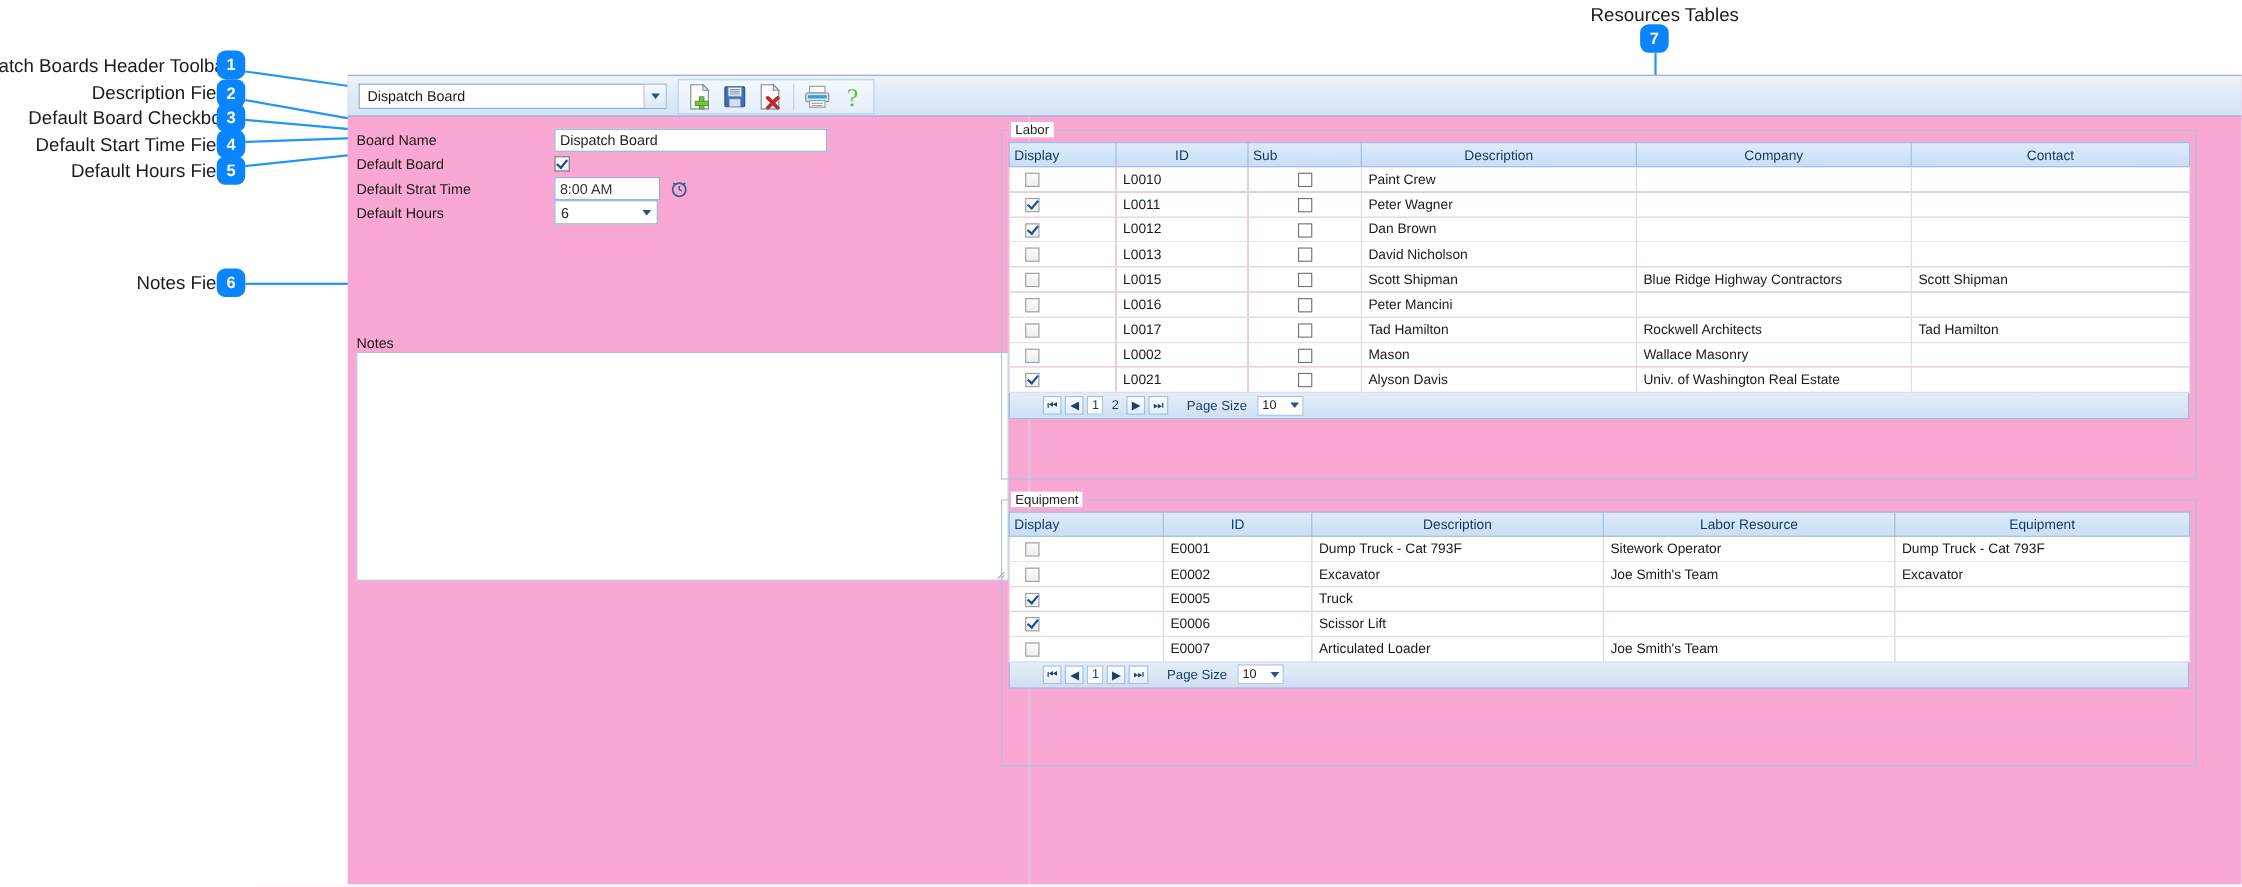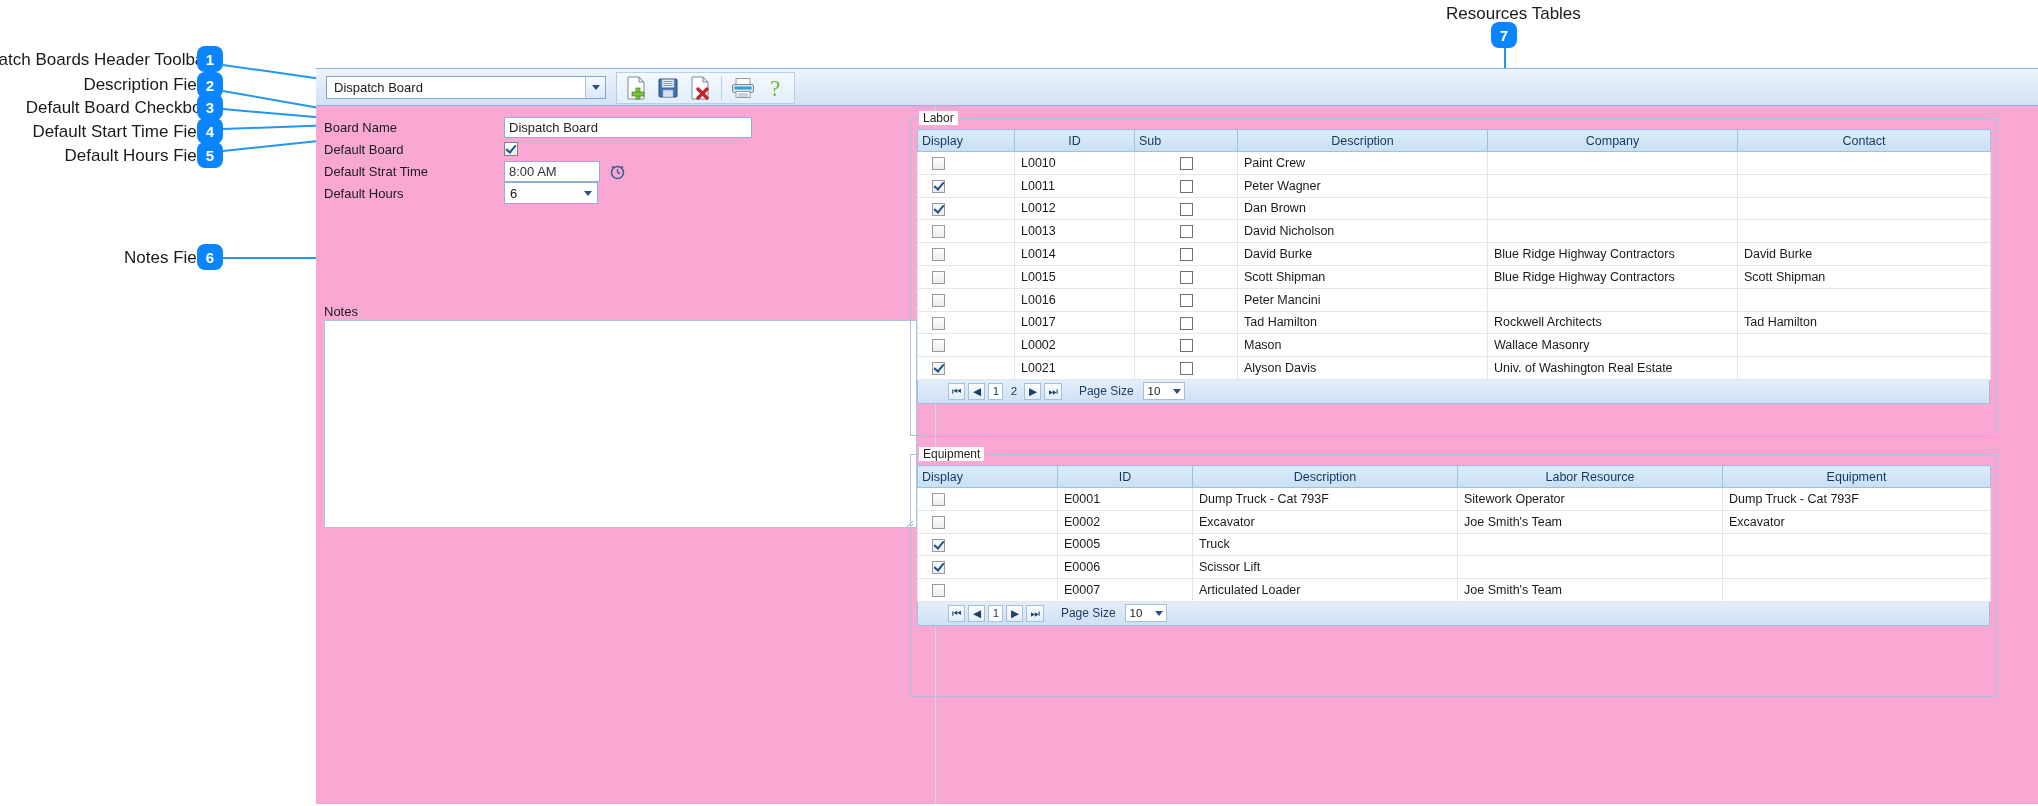--- a/index.html
+++ b/index.html
@@ -600,28 +600,20 @@
                 <tr>
                   <td class="ctr" style="text-align: left; padding-left: 14px;"><span class="cell-chk"></span></td>
                   <td>L0013</td>
                   <td class="ctr"><span class="cell-chk plain"></span></td>
                   <td>David Nicholson</td>
                   <td></td>
                   <td></td>
                 </tr>
                 <tr>
                   <td class="ctr" style="text-align: left; padding-left: 14px;"><span class="cell-chk"></span></td>
-                  <td>L0014</td>
-                  <td class="ctr"><span class="cell-chk plain"></span></td>
-                  <td>David Burke</td>
-                  <td>Blue Ridge Highway Contractors</td>
-                  <td>David Burke</td>
-                </tr>
-                <tr>
-                  <td class="ctr" style="text-align: left; padding-left: 14px;"><span class="cell-chk"></span></td>
                   <td>L0015</td>
                   <td class="ctr"><span class="cell-chk plain"></span></td>
                   <td>Scott Shipman</td>
                   <td>Blue Ridge Highway Contractors</td>
                   <td>Scott Shipman</td>
                 </tr>
                 <tr>
                   <td class="ctr" style="text-align: left; padding-left: 14px;"><span class="cell-chk"></span></td>
                   <td>L0016</td>
                   <td class="ctr"><span class="cell-chk plain"></span></td>

